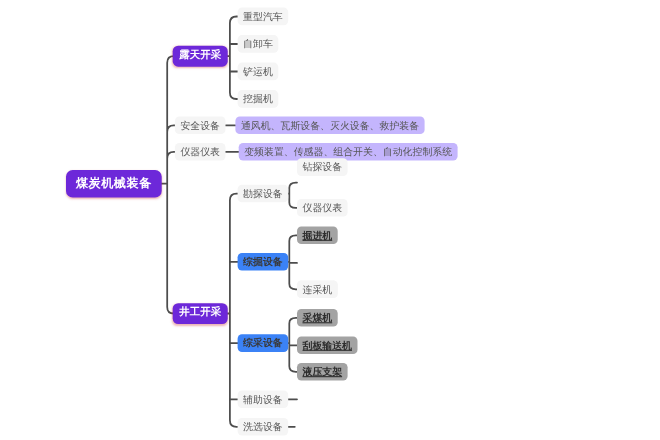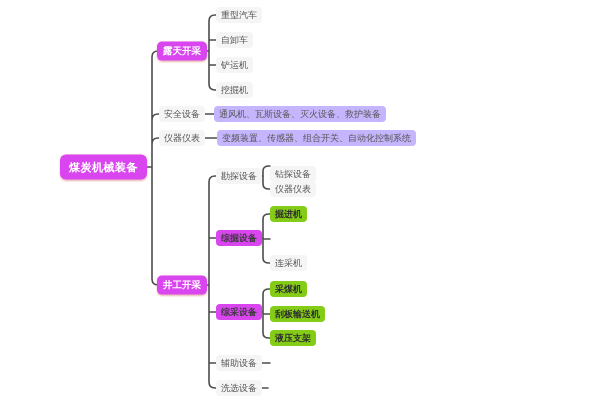--- a/index.html
+++ b/index.html
@@ -8,29 +8,29 @@
     font-family:"Liberation Sans",sans-serif;overflow:hidden;
   }
   .connectors{position:absolute;left:0;top:0;}
   .node{
     position:absolute;transform:translateY(-50%);
     white-space:nowrap;border-radius:4px;
     font-size:9px;line-height:1.35;padding:2px 5px;
     color:#565656;background:#f5f5f5;
   }
   .node.red{
-    background:#d946ef;color:#ffffff;font-weight:bold;
+    background:#6d28d9;color:#ffffff;font-weight:bold;
     font-size:9.5px;padding:3px 6px;border-radius:5px;
     box-shadow:0 1px 2px rgba(200,40,40,.35);
   }
   .node.root{
     font-size:11px;padding:5px 9px;border-radius:6px;letter-spacing:.5px;
   }
-  .node.bold-label{background:#d946ef;color:#3a3a3a;font-weight:bold;}
-  .node.hl{background:#84cc16;color:#2e2e2e;font-weight:bold;}
+  .node.bold-label{background:#3b82f6;color:#3a3a3a;font-weight:bold;}
+  .node.hl{background:#a3a3a3;color:#2e2e2e;font-weight:bold;text-decoration:underline;}
   .node.faint{color:#979797;margin-top:24px;}
   .node.row{background:#c4b5fd;}
 </style>
 </head>
 <body>
 
 <div class="canvas">
 
   <svg class="connectors" width="600" height="400" viewBox="0 0 600 400">
     <path fill="none" stroke="#4d4d4d" stroke-width="1.6" stroke-linecap="round" stroke-linejoin="round" d="
@@ -72,21 +72,21 @@
 
   <div class="node" style="left:159px;top:114px">安全设备</div>
   <div class="node row" style="left:214px;top:114px">通风机、瓦斯设备、灭火设备、救护装备</div>
 
   <div class="node" style="left:159px;top:138px">仪器仪表</div>
   <div class="node row" style="left:217px;top:138px">变频装置、传感器、组合开关、自动化控制系统</div>
 
   <div class="node red" style="left:157px;top:285px">井工开采</div>
 
   <div class="node" style="left:216px;top:176px">勘探设备</div>
-  <div class="node" style="left:270px;top:174px">钻探设备</div>
+  <div class="node" style="left:270px;top:152px">钻探设备</div>
   <div class="node" style="left:270px;top:189px">仪器仪表</div>
 
   <div class="node bold-label" style="left:216px;top:238px">综掘设备</div>
   <div class="node hl" style="left:270px;top:214px">掘进机</div>
   <div class="node faint" style="left:270px;top:239px">凿岩机</div>
   <div class="node" style="left:270px;top:263px">连采机</div>
 
   <div class="node bold-label" style="left:216px;top:312px">综采设备</div>
   <div class="node hl" style="left:270px;top:289px">采煤机</div>
   <div class="node hl" style="left:270px;top:314px">刮板输送机</div>

